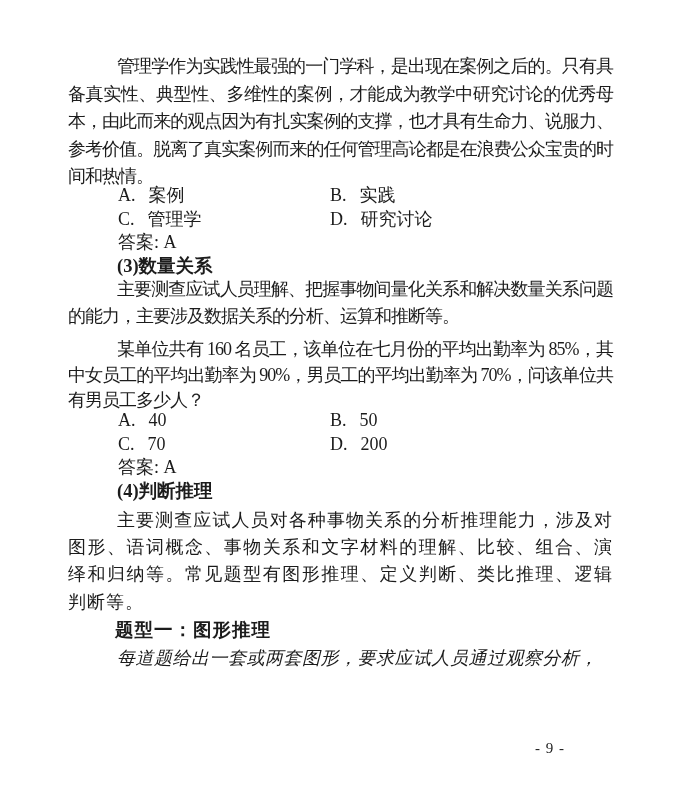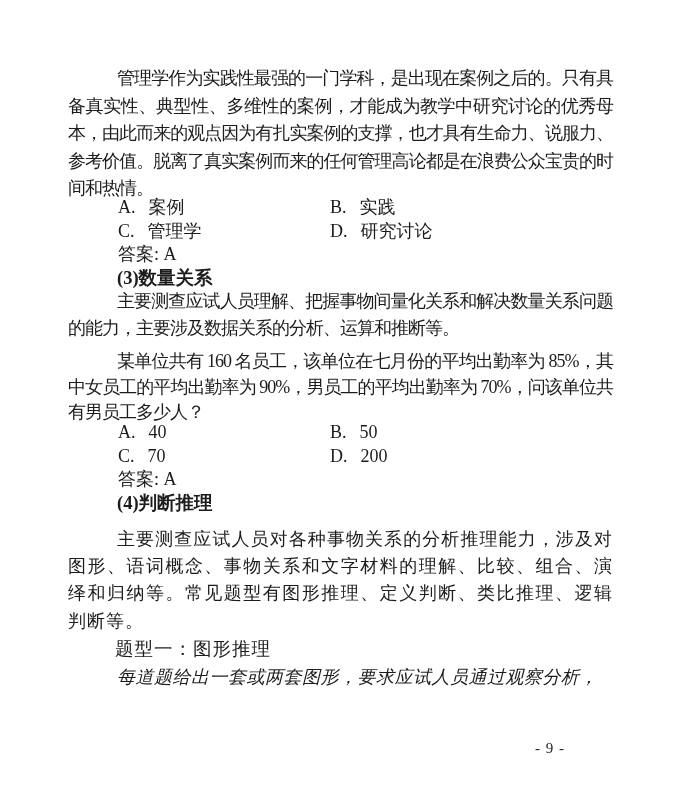--- a/index.html
+++ b/index.html
@@ -10,21 +10,21 @@
     color: #1c1c1c;
     overflow: hidden;
   }
   .page {
     position: relative;
     width: 681px; height: 799px;
     background: #ffffff;
   }
   .content {
     position: absolute;
-    left: 68px; top: 56px;
+    left: 68px; top: 44px;
     width: 545px;
     font-size: 18px;
     letter-spacing: -1px;
   }
   p, h3, div { margin: 0; padding: 0; }
 
   .para {
     text-align: justify;
     text-indent: 49px;
   }
@@ -41,34 +41,34 @@
   .sec-heading {
     font-weight: 700;
     font-size: 18.5px;
     line-height: 24px;
     padding-left: 49px;
     letter-spacing: 0;
     margin-top: -1px;
   }
   .desc { line-height: 27.3px; }
   .desc-3 { margin-top: -2px; }
-  .desc-4 { margin-top: 11px; letter-spacing: 1px; }
+  .desc-4 { margin-top: 4px; letter-spacing: 1px; }
 
   .example-label {
     font-weight: 700;
     font-size: 18.5px;
     line-height: 26px;
     letter-spacing: 0;
     margin-top: 1px;
   }
   .ex-question { line-height: 25.2px; margin-top: 7px; }
   .ex-opts { margin-top: -4px; }
 
   .subtype-heading {
-    font-weight: 400;
+    font-weight: 700;
     font-size: 18.5px;
     line-height: 26px;
     padding-left: 47px;
     letter-spacing: 1px;
     margin-top: 1px;
   }
   .final-para { line-height: 28px; margin-top: 1px; letter-spacing: 0.5px; font-style: italic; }
 
   .page-number {
     position: absolute;

